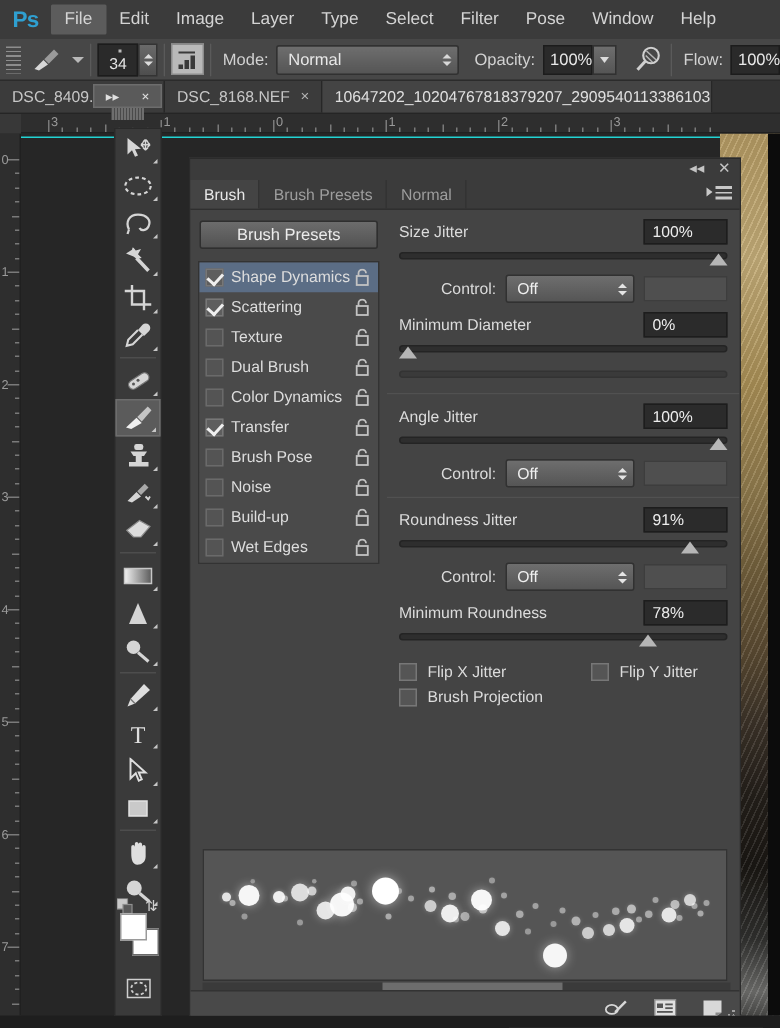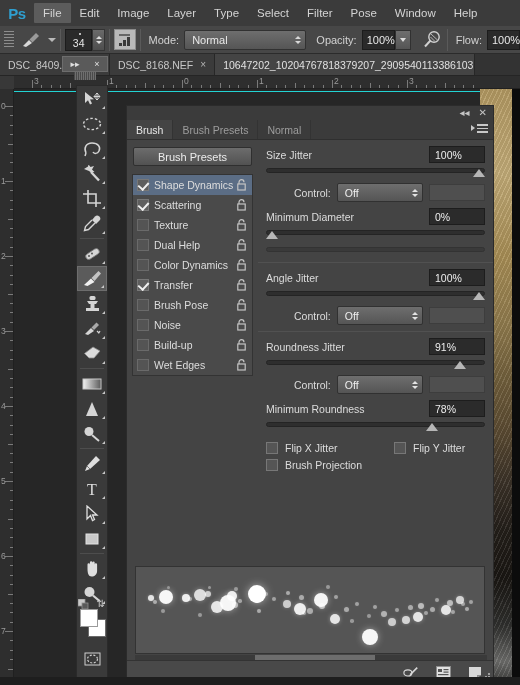--- a/index.html
+++ b/index.html
@@ -731,21 +731,21 @@
             <div class="opt-row">
               <span class="cb dim"></span>
               <span class="opt-label-t">Texture</span>
               <span class="lock"><svg width="11" height="12" viewBox="0 0 11 12">
                   <path d="M3 5 V3.2 a2.5 2.5 0 0 1 5 0" fill="none" stroke="#c3c3c3" stroke-width="1.2"></path>
                   <rect x="1.8" y="5" width="7.4" height="6" fill="none" stroke="#c3c3c3" stroke-width="1.2"></rect>
                 </svg></span>
             </div>
             <div class="opt-row">
               <span class="cb dim"></span>
-              <span class="opt-label-t">Dual Help</span>
+              <span class="opt-label-t">Dual Brush</span>
               <span class="lock"><svg width="11" height="12" viewBox="0 0 11 12">
                   <path d="M3 5 V3.2 a2.5 2.5 0 0 1 5 0" fill="none" stroke="#c3c3c3" stroke-width="1.2"></path>
                   <rect x="1.8" y="5" width="7.4" height="6" fill="none" stroke="#c3c3c3" stroke-width="1.2"></rect>
                 </svg></span>
             </div>
             <div class="opt-row">
               <span class="cb dim"></span>
               <span class="opt-label-t">Color Dynamics</span>
               <span class="lock"><svg width="11" height="12" viewBox="0 0 11 12">
                   <path d="M3 5 V3.2 a2.5 2.5 0 0 1 5 0" fill="none" stroke="#c3c3c3" stroke-width="1.2"></path>

